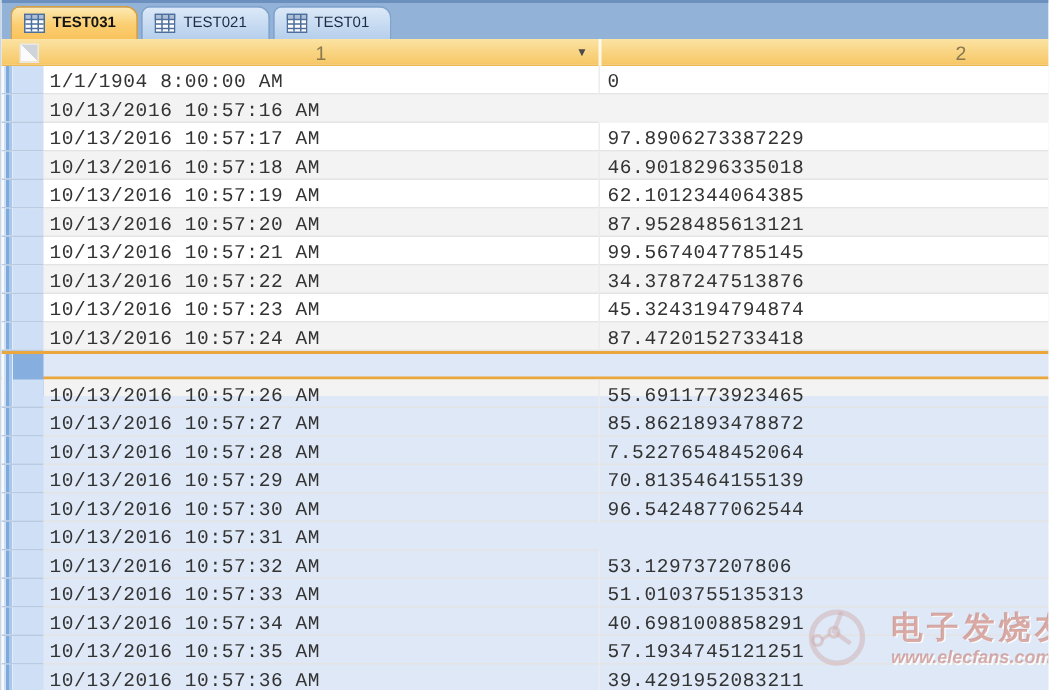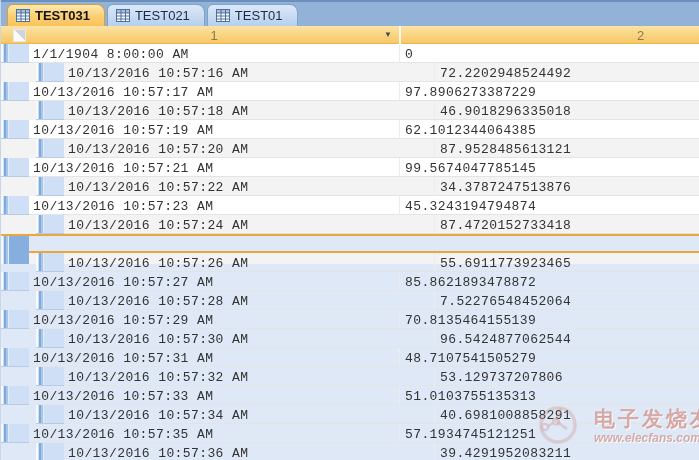--- a/index.html
+++ b/index.html
@@ -15,21 +15,21 @@
     position:absolute; left:0; top:0; width:699px; height:26px;
     background:#93b2d8; border-top:2px solid #6c90bd;
     display:flex; align-items:flex-end; padding-left:6px;
   }
   .tab {
     height:22px; display:flex; align-items:center; gap:5px;
     padding:0 14px 0 8px; margin-right:2px;
     border:1px solid #7fa3cc; border-bottom:none;
     border-radius:6px 8px 0 0;
     background:linear-gradient(#dce9f8, #b6cfec);
-    font-size:13px; color:#1b2a45; cursor:default; white-space:nowrap;
+    font-size:10px; color:#1b2a45; cursor:default; white-space:nowrap;
   }
   .tab.active {
     background:linear-gradient(#fdeab2 0%, #fbce71 55%, #f9c35d 100%);
     border-color:#d99f3e;
     font-weight:bold; color:#141414;
   }
   .tab .ticon { display:inline-flex; }
 
   
   .headrow {
@@ -53,21 +53,21 @@
   .colhead.c2 { flex:1 1 auto; border-left:2px solid rgba(255,255,255,0.85); }
   .colhead.c2 .lbl { position:absolute; left:236px; }
   .dd-arrow {
     position:absolute; right:7px; top:4px;
     font-size:8px; color:#4a4a4a; line-height:10px;
   }
 
   
   .grid { position:absolute; left:0; top:44px; width:699px; height:416px; }
   .row { display:flex; height:19px; background:#ffffff; }
-  .row.alt { background:#f3f3f3;padding-left:35px; }
+  .row.alt { background:#f3f3f3; }
   .rowhead {
     flex:0 0 28px; width:28px; height:100%;
     background:
       linear-gradient(to right,
         #f6fafe 0 2px, #cfe0f2 2px 3px, #7ea9dc 3px 5px,
         #a9c7ea 5px 7px, #e2edf9 7px 8px, #cfdff5 8px 100%);
     border-bottom:1px solid #b9cbe3;
   }
   .cell {
     font-family:"Liberation Mono", monospace;
@@ -180,23 +180,20 @@
       <div class="cell c2">
           <span>0</span>
         </div>
     </div>
 
     <div class="row alt">
       <div class="rowhead"></div>
       <div class="cell c1">
           <span>10/13/2016 10:57:16 AM</span>
         </div>
-      <div class="cell c2">
-          <span>72.2202948524492</span>
-        </div>
     </div>
 
     <div class="row">
       <div class="rowhead"></div>
       <div class="cell c1">
           <span>10/13/2016 10:57:17 AM</span>
         </div>
       <div class="cell c2">
           <span>97.8906273387229</span>
         </div>
@@ -326,23 +323,20 @@
         </div>
       <div class="cell c2">
           <span>96.5424877062544</span>
         </div>
     </div>
 
     <div class="row">
       <div class="rowhead"></div>
       <div class="cell c1">
           <span>10/13/2016 10:57:31 AM</span>
-        </div>
-      <div class="cell c2">
-          <span>48.7107541505279</span>
         </div>
     </div>
 
     <div class="row alt">
       <div class="rowhead"></div>
       <div class="cell c1">
           <span>10/13/2016 10:57:32 AM</span>
         </div>
       <div class="cell c2">
           <span>53.129737207806</span>

